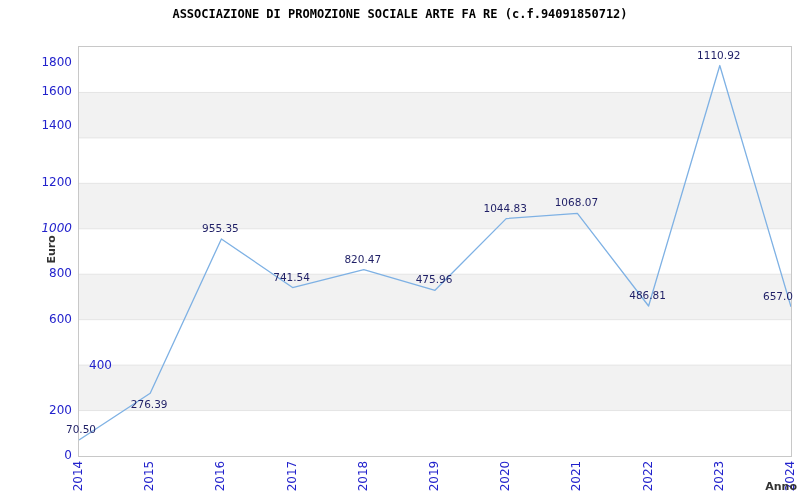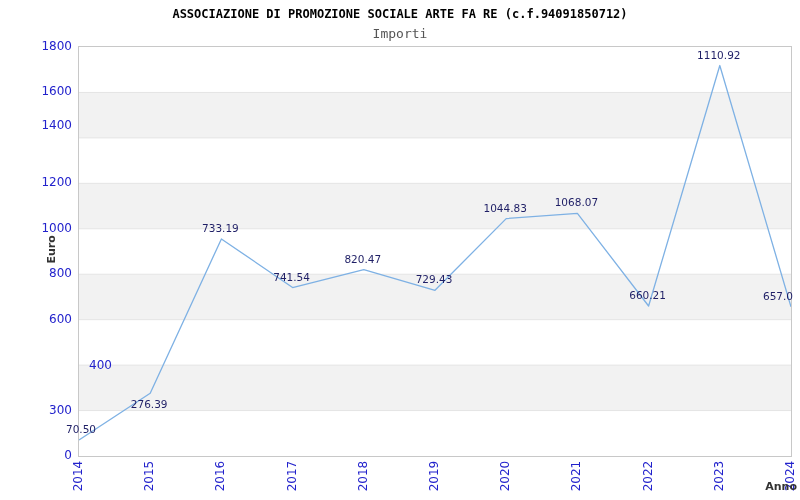--- a/index.html
+++ b/index.html
@@ -42,21 +42,20 @@
     left:38px;top:244px;transform:rotate(-90deg);transform-origin:center;
     width:26px;text-align:center;
   }
   #x-axis-title{right:3px;top:480px;margin-left:36px;}
 </style>
 </head>
 <body>
 
 <div id="stage">
   <div class="chart-title">ASSOCIAZIONE DI PROMOZIONE SOCIALE ARTE FA RE (c.f.94091850712)</div>
-  <div class="chart-subtitle">Importi</div>
 
   <div id="plot-area">
     <svg id="plot-svg" width="712" height="409" viewBox="0 0 712 409">
         <rect x="0" y="363.56" width="712" height="45.44" fill="#ffffff"></rect>
         <rect x="0" y="318.11" width="712" height="45.44" fill="#f2f2f2"></rect>
         <rect x="0" y="272.67" width="712" height="45.44" fill="#ffffff"></rect>
         <rect x="0" y="227.22" width="712" height="45.44" fill="#f2f2f2"></rect>
         <rect x="0" y="181.78" width="712" height="45.44" fill="#ffffff"></rect>
         <rect x="0" y="136.33" width="712" height="45.44" fill="#f2f2f2"></rect>
         <rect x="0" y="90.89" width="712" height="45.44" fill="#ffffff"></rect>
@@ -69,52 +68,52 @@
         <line x1="0" x2="712" y1="181.78" y2="181.78" stroke="#e4e4e4" stroke-width="1"></line>
         <line x1="0" x2="712" y1="136.33" y2="136.33" stroke="#e4e4e4" stroke-width="1"></line>
         <line x1="0" x2="712" y1="90.89" y2="90.89" stroke="#e4e4e4" stroke-width="1"></line>
         <line x1="0" x2="712" y1="45.44" y2="45.44" stroke="#e4e4e4" stroke-width="1"></line>
         <polyline points="0.00,392.98 71.20,346.20 142.40,191.92 213.60,240.51 284.80,222.57 356.00,243.26 427.20,171.59 498.40,166.31 569.60,258.99 640.80,18.51 712.00,259.72" fill="none" stroke="#7eb1e4" stroke-width="1.3" stroke-linejoin="round"></polyline>
       </svg>
   </div>
 
   <div id="y-ticks">
       <div class="y-tick" style="top: 448px; color: rgb(34, 34, 204);">0</div>
-      <div class="y-tick" style="top: 402.556px; color: rgb(34, 34, 204);">300</div>
+      <div class="y-tick" style="top: 402.556px; color: rgb(34, 34, 204);">200</div>
       <div class="y-tick" style="top: 358px; color: rgb(34, 34, 204); margin-left: 40px;">400</div>
       <div class="y-tick" style="top: 311.667px; color: rgb(34, 34, 204);">600</div>
       <div class="y-tick" style="top: 266.222px; color: rgb(34, 34, 204);">800</div>
-      <div class="y-tick" style="top: 220.778px; color: rgb(34, 34, 204);">1000</div>
+      <div class="y-tick" style="top: 220.778px; color: rgb(34, 34, 204); font-style: italic;">1000</div>
       <div class="y-tick" style="top: 175.333px; color: rgb(34, 34, 204);">1200</div>
       <div class="y-tick" style="top: 118px; color: rgb(34, 34, 204);">1400</div>
       <div class="y-tick" style="top: 84.4444px; color: rgb(34, 34, 204);">1600</div>
-      <div class="y-tick" style="top: 39px; color: rgb(34, 34, 204);">1800</div>
+      <div class="y-tick" style="top: 55px; color: rgb(34, 34, 204);">1800</div>
     </div>
   <div id="x-ticks">
       <div class="x-tick" style="left: 60px; top: 469px; color: rgb(34, 34, 204);">2014</div>
       <div class="x-tick" style="left: 131.2px; top: 469px; color: rgb(34, 34, 204);">2015</div>
       <div class="x-tick" style="left: 202.4px; top: 469px; color: rgb(34, 34, 204);">2016</div>
       <div class="x-tick" style="left: 273.6px; top: 469px; color: rgb(34, 34, 204);">2017</div>
       <div class="x-tick" style="left: 344.8px; top: 469px; color: rgb(34, 34, 204);">2018</div>
       <div class="x-tick" style="left: 416px; top: 469px; color: rgb(34, 34, 204);">2019</div>
       <div class="x-tick" style="left: 487.2px; top: 469px; color: rgb(34, 34, 204);">2020</div>
       <div class="x-tick" style="left: 558.4px; top: 469px; color: rgb(34, 34, 204);">2021</div>
       <div class="x-tick" style="left: 629.6px; top: 469px; color: rgb(34, 34, 204);">2022</div>
       <div class="x-tick" style="left: 700.8px; top: 469px; color: rgb(34, 34, 204);">2023</div>
       <div class="x-tick" style="left: 772px; top: 469px; color: rgb(34, 34, 204);">2024</div>
     </div>
   <div id="pt-labels">
       <div class="pt-label" style="left: 41px; top: 422.981px; color: rgb(31, 31, 102);">70.50</div>
       <div class="pt-label" style="left: 109.2px; top: 398px; color: rgb(31, 31, 102);">276.39</div>
-      <div class="pt-label" style="left: 180.4px; top: 221.923px; color: rgb(31, 31, 102);">733.19</div>
+      <div class="pt-label" style="left: 180.4px; top: 221.923px; color: rgb(31, 31, 102);">955.35</div>
       <div class="pt-label" style="left: 251.6px; top: 270.506px; color: rgb(31, 31, 102);">741.54</div>
       <div class="pt-label" style="left: 322.8px; top: 252.571px; color: rgb(31, 31, 102);">820.47</div>
-      <div class="pt-label" style="left: 394px; top: 273.257px; color: rgb(31, 31, 102);">729.43</div>
+      <div class="pt-label" style="left: 394px; top: 273.257px; color: rgb(31, 31, 102);">475.96</div>
       <div class="pt-label" style="left: 465.2px; top: 201.591px; color: rgb(31, 31, 102);">1044.83</div>
       <div class="pt-label" style="left: 536.4px; top: 196.311px; color: rgb(31, 31, 102);">1068.07</div>
-      <div class="pt-label" style="left: 607.6px; top: 288.986px; color: rgb(31, 31, 102);">660.21</div>
+      <div class="pt-label" style="left: 607.6px; top: 288.986px; color: rgb(31, 31, 102);">486.81</div>
       <div class="pt-label" style="left: 678.8px; top: 48.5118px; color: rgb(31, 31, 102);">1110.92</div>
       <div class="pt-label" style="left: 738px; top: 289.715px; color: rgb(31, 31, 102);">657.0</div>
     </div>
 
   <div id="y-axis-title" class="axis-title">Euro</div>
   <div id="x-axis-title" class="axis-title">Anno</div>
 </div>
 
 </body></html>

